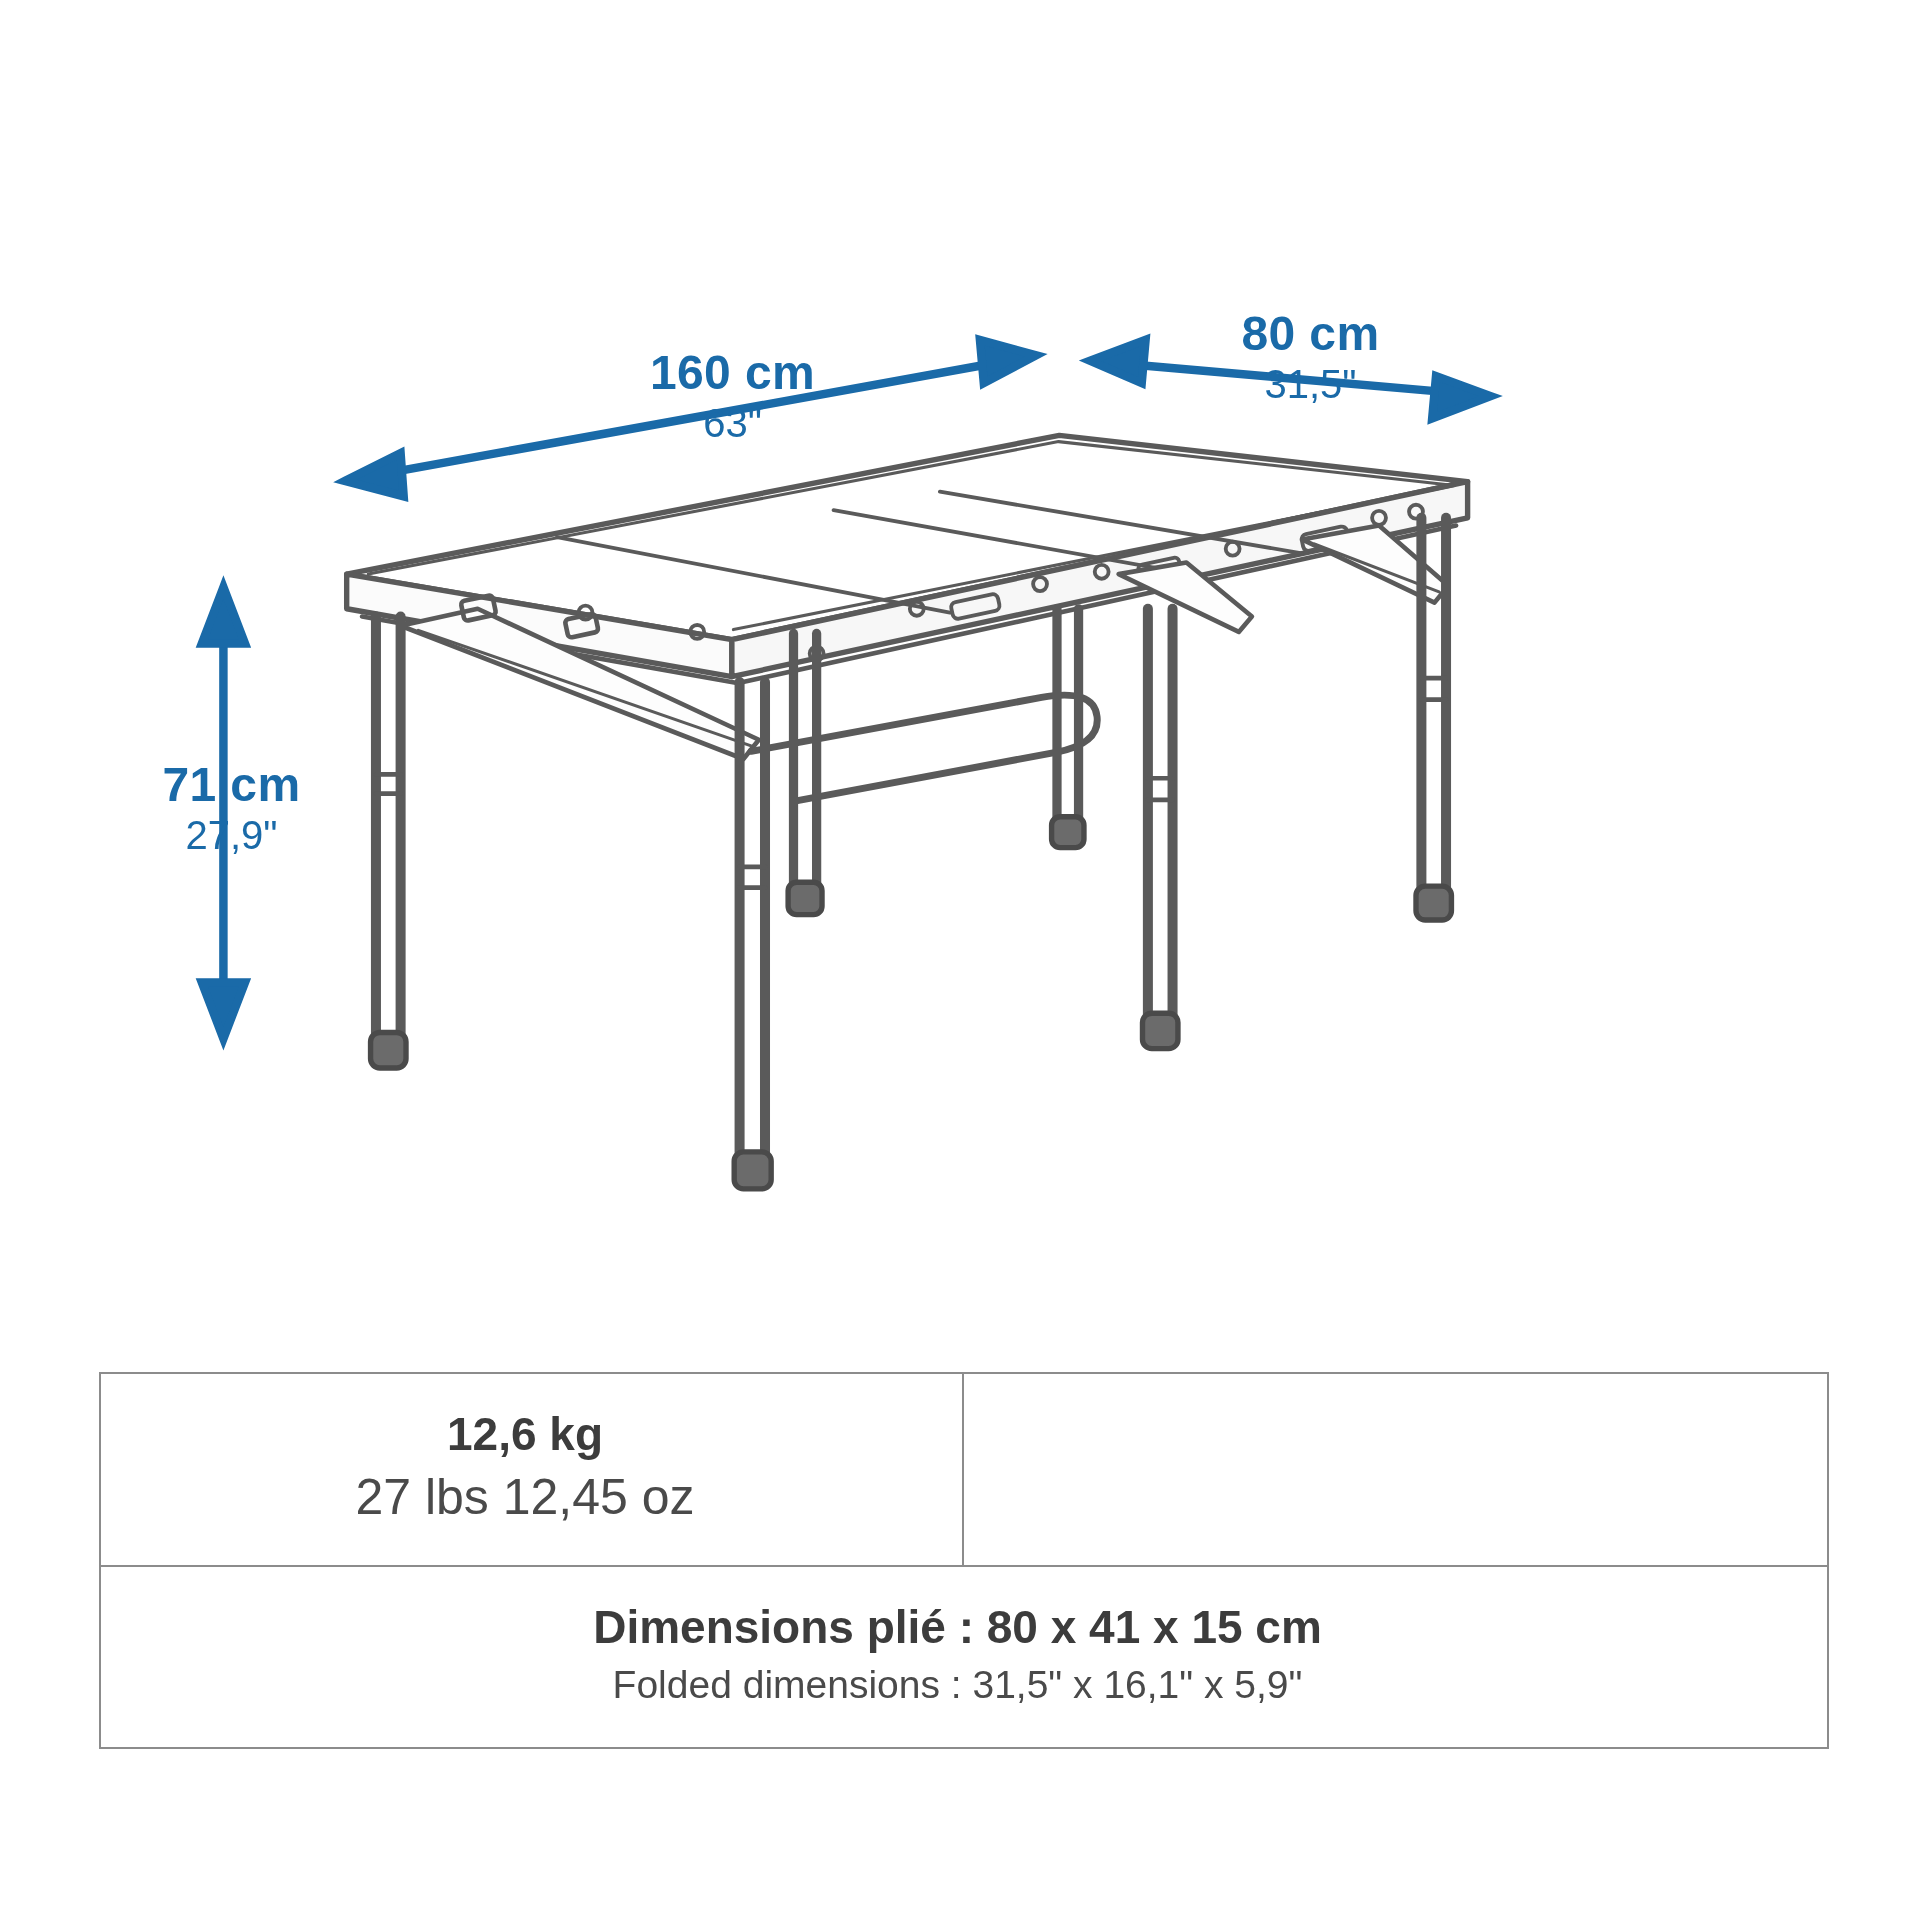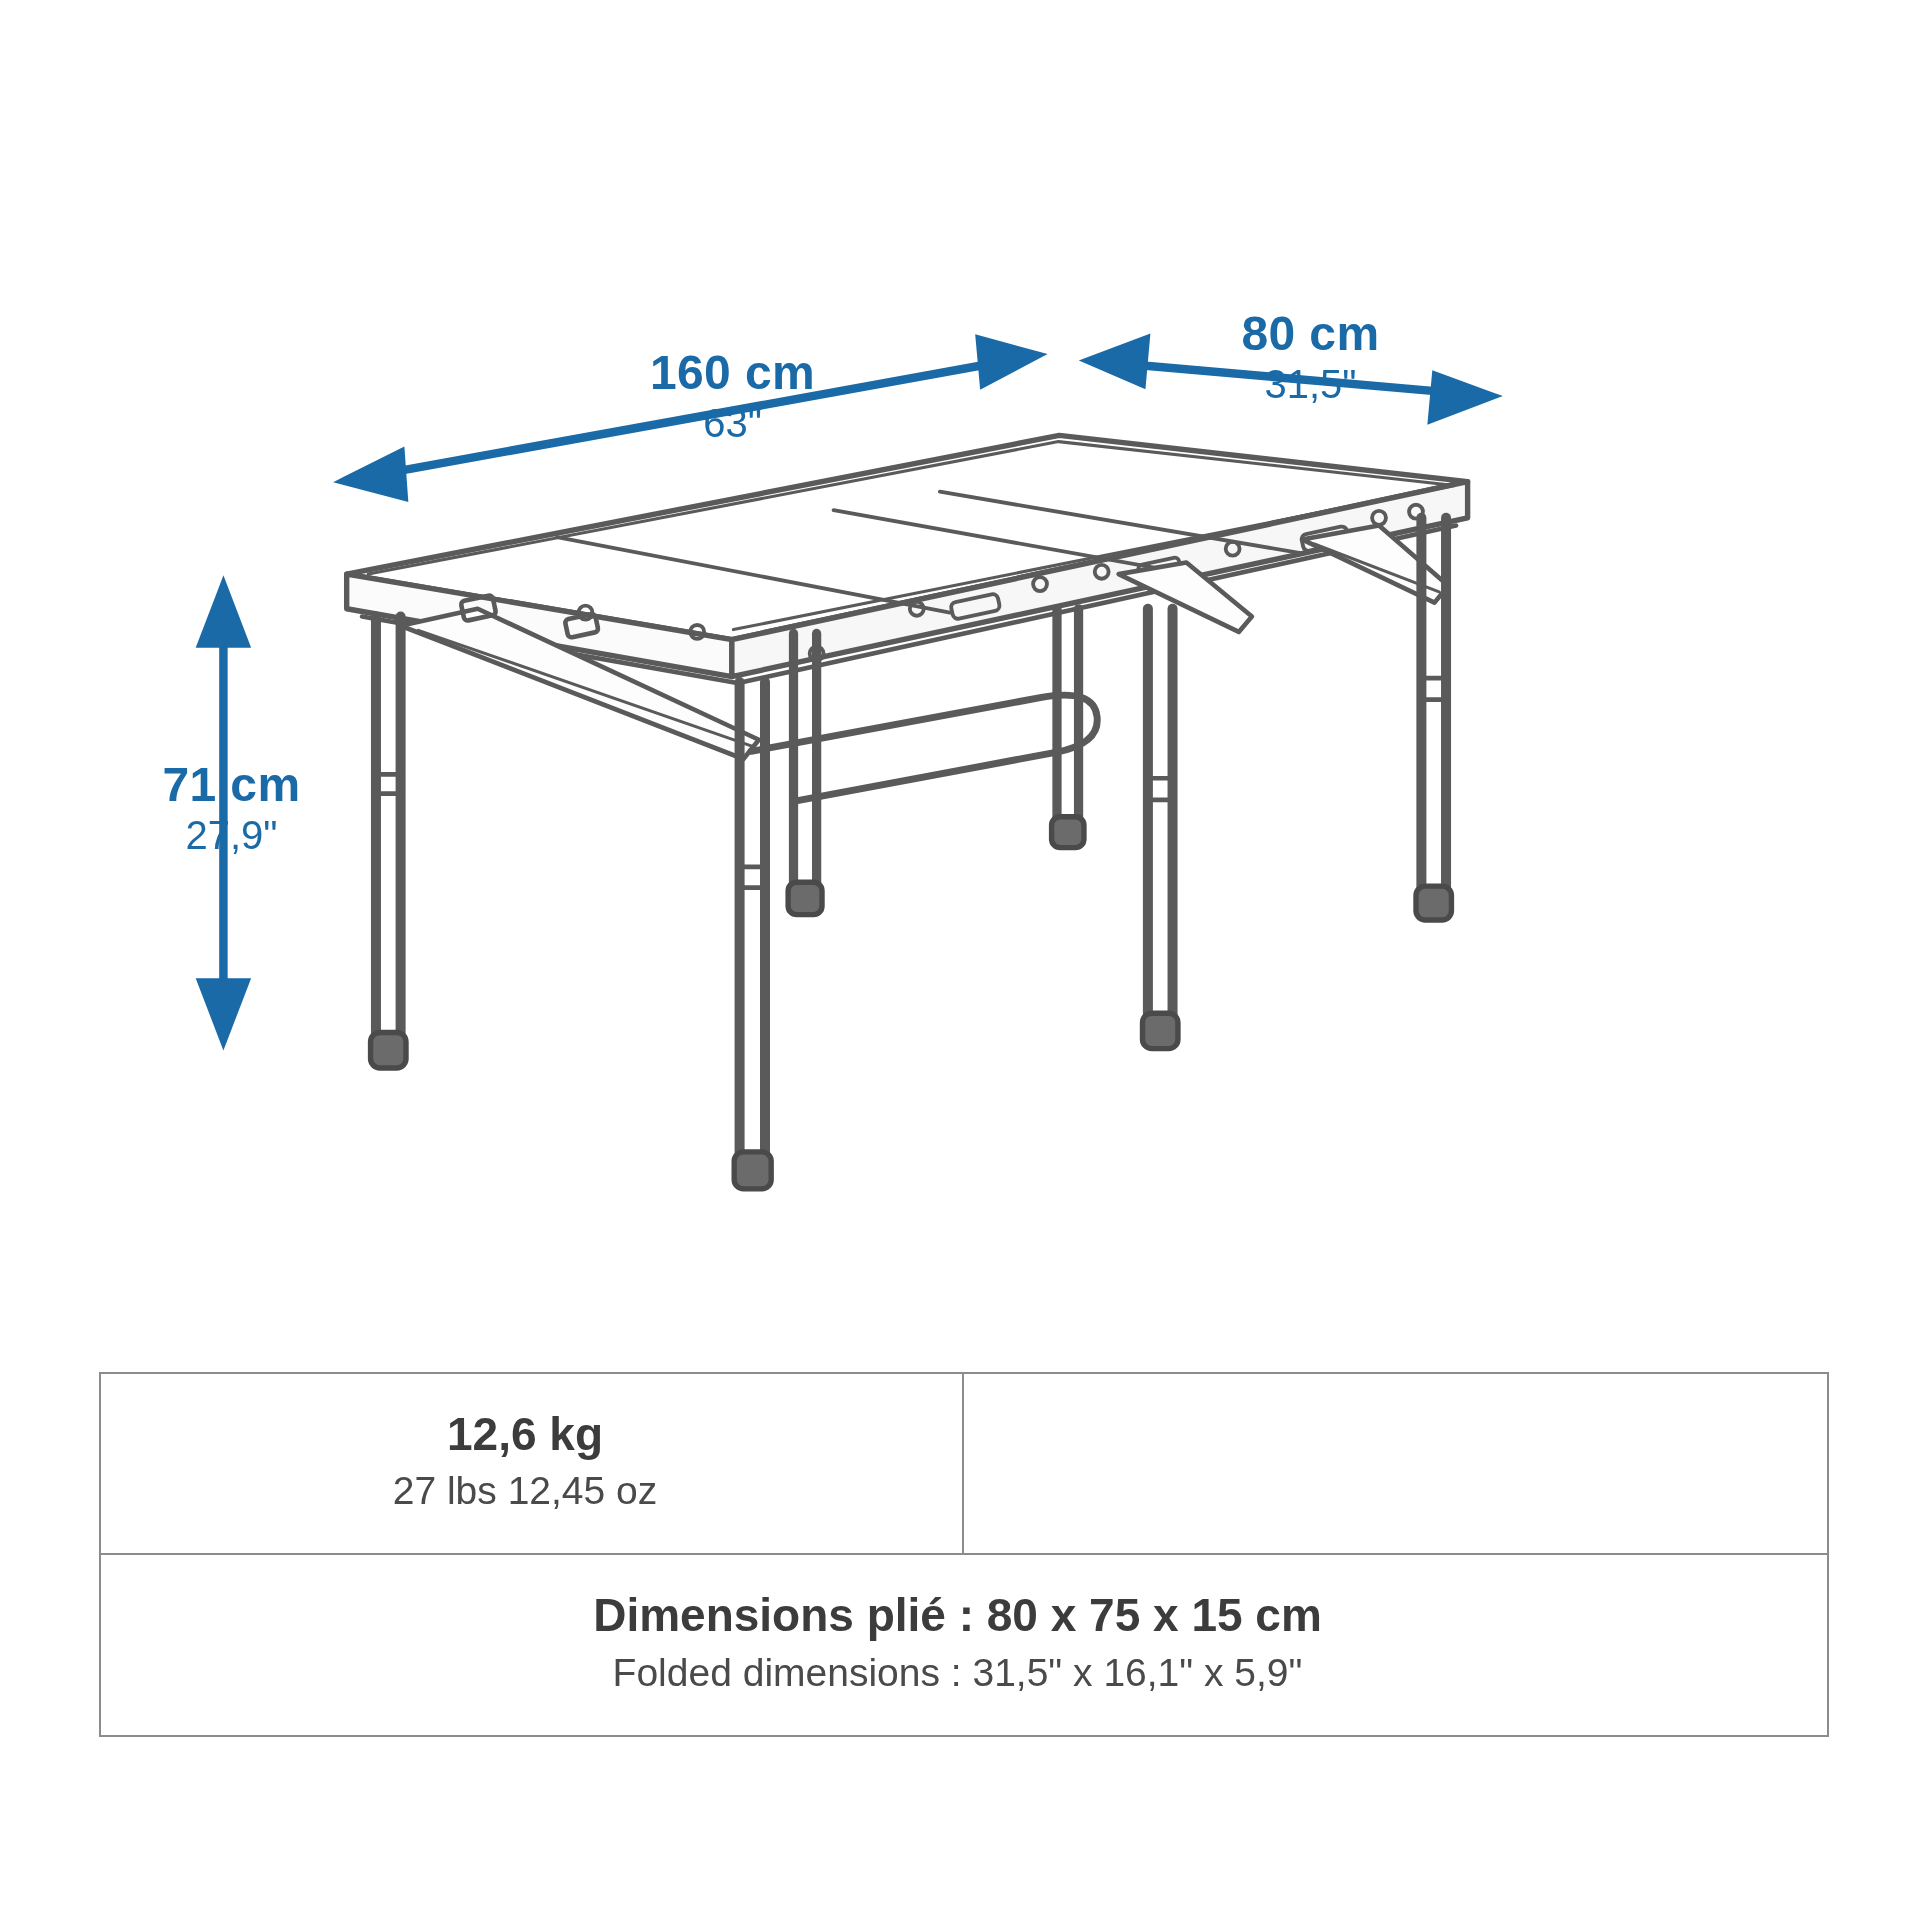--- a/index.html
+++ b/index.html
@@ -77,21 +77,21 @@
     width: 100%;
   }
   .spec-primary {
     font-size: 46px;
     font-weight: bold;
     color: #3c3c3c;
     display: block;
     line-height: 1.1;
   }
   .spec-secondary {
-    font-size: 39px;
+    font-size: 50px;
     font-weight: normal;
     color: #4a4a4a;
     display: block;
     margin-top: 10.8px;
     line-height: 1.1;
   }
   .spec-cell.full .spec-primary { font-size: 46px; }
   .spec-cell.full .spec-secondary { font-size: 39px; }
 </style>
 </head>
@@ -235,20 +235,20 @@
 
   <div id="spec-table">
     <div class="spec-row top">
       <div class="spec-cell half left-half">
         <span class="spec-primary">12,6 kg</span>
         <span class="spec-secondary">27 lbs 12,45 oz</span>
       </div>
     </div>
     <div class="spec-row">
       <div class="spec-cell full">
-        <span class="spec-primary">Dimensions plié : 80 x 75 x 15 cm</span>
+        <span class="spec-primary">Dimensions plié : 80 x 41 x 15 cm</span>
         <span class="spec-secondary">Folded dimensions : 31,5" x 16,1" x 5,9"</span>
       </div>
     </div>
   </div>
 
 </div>
 
 
 </body></html>

